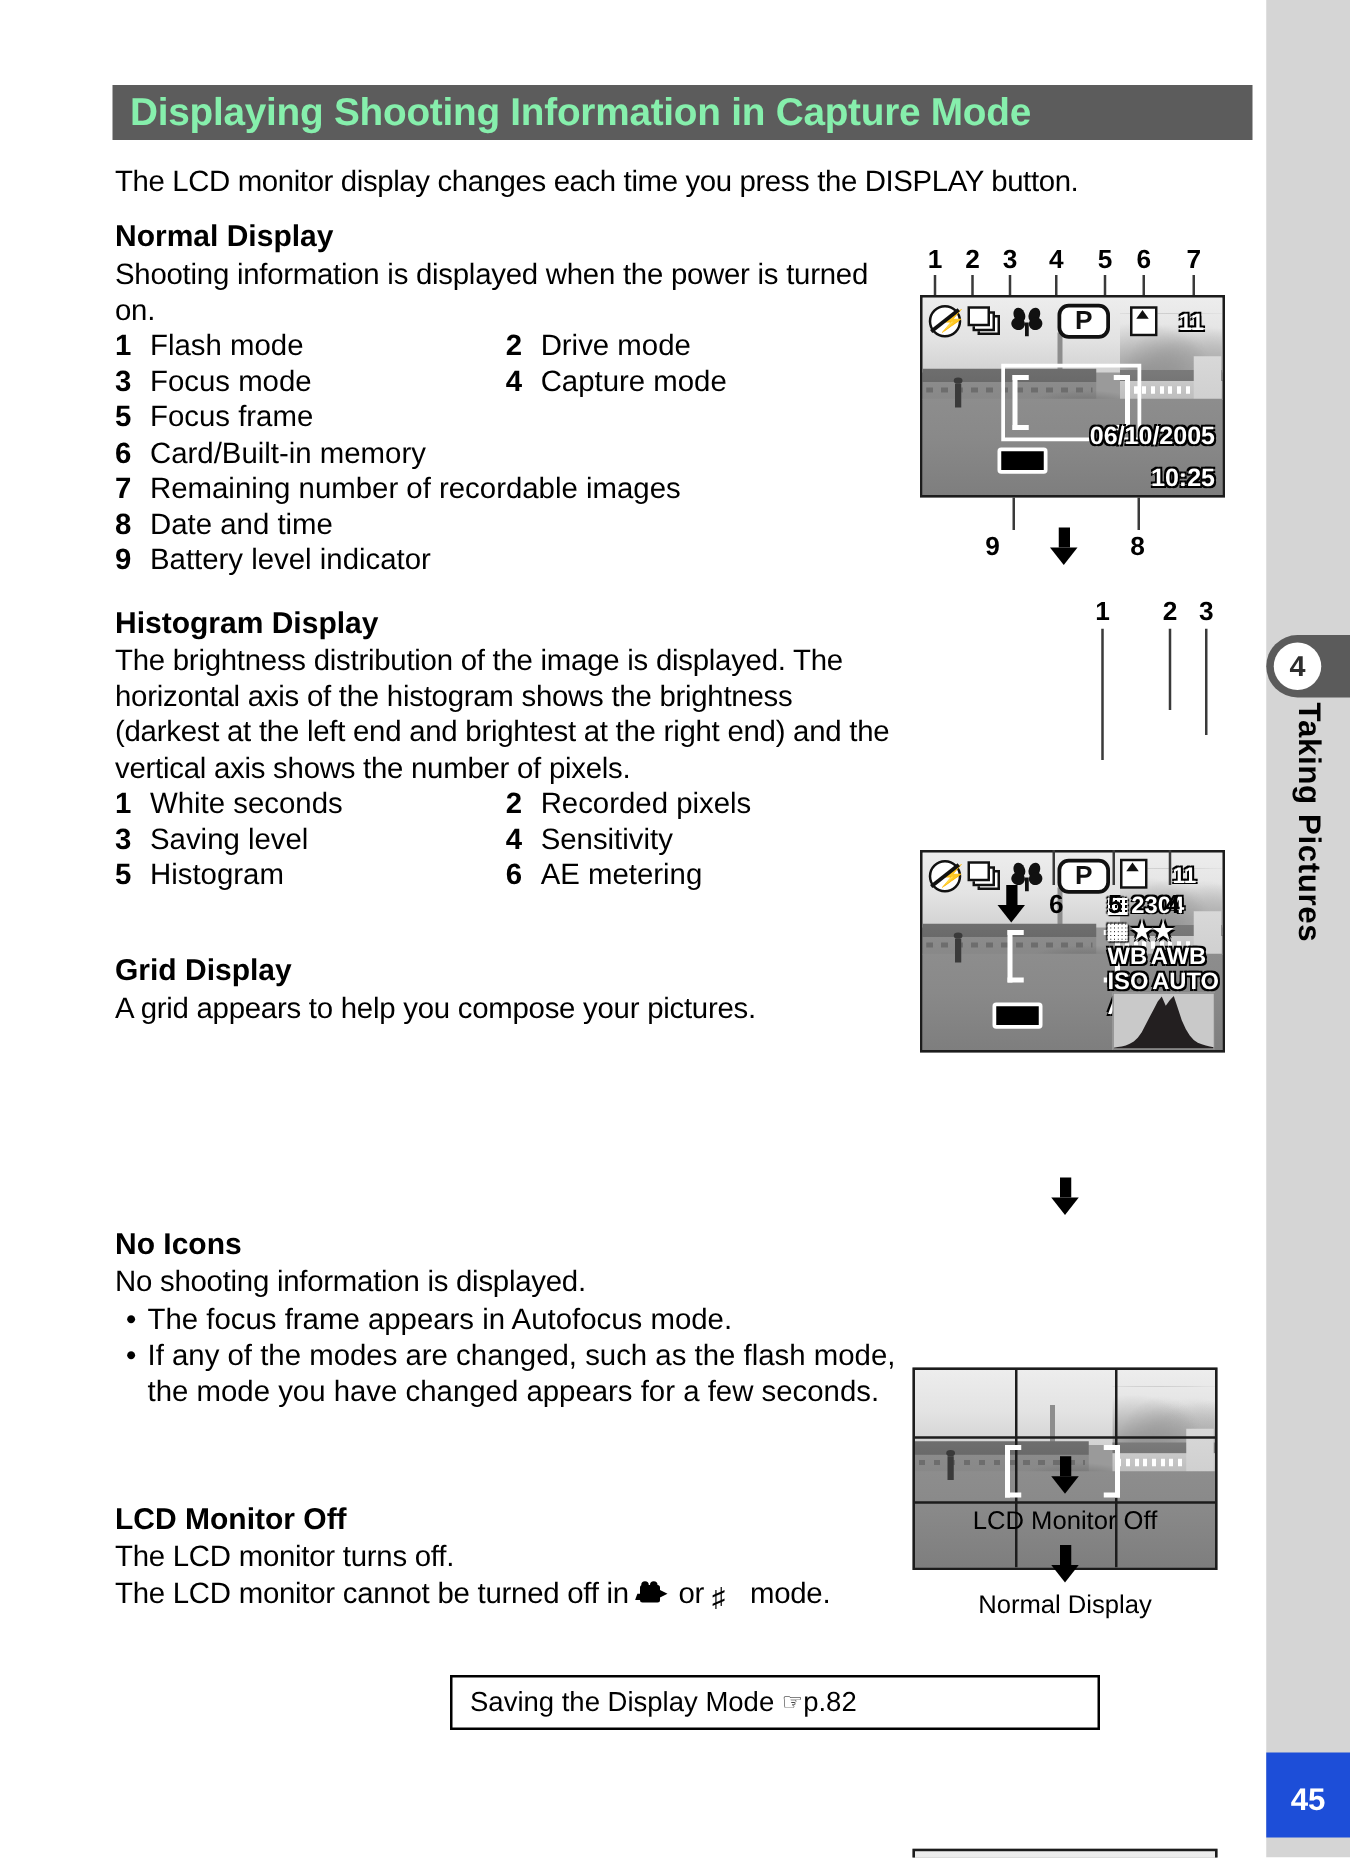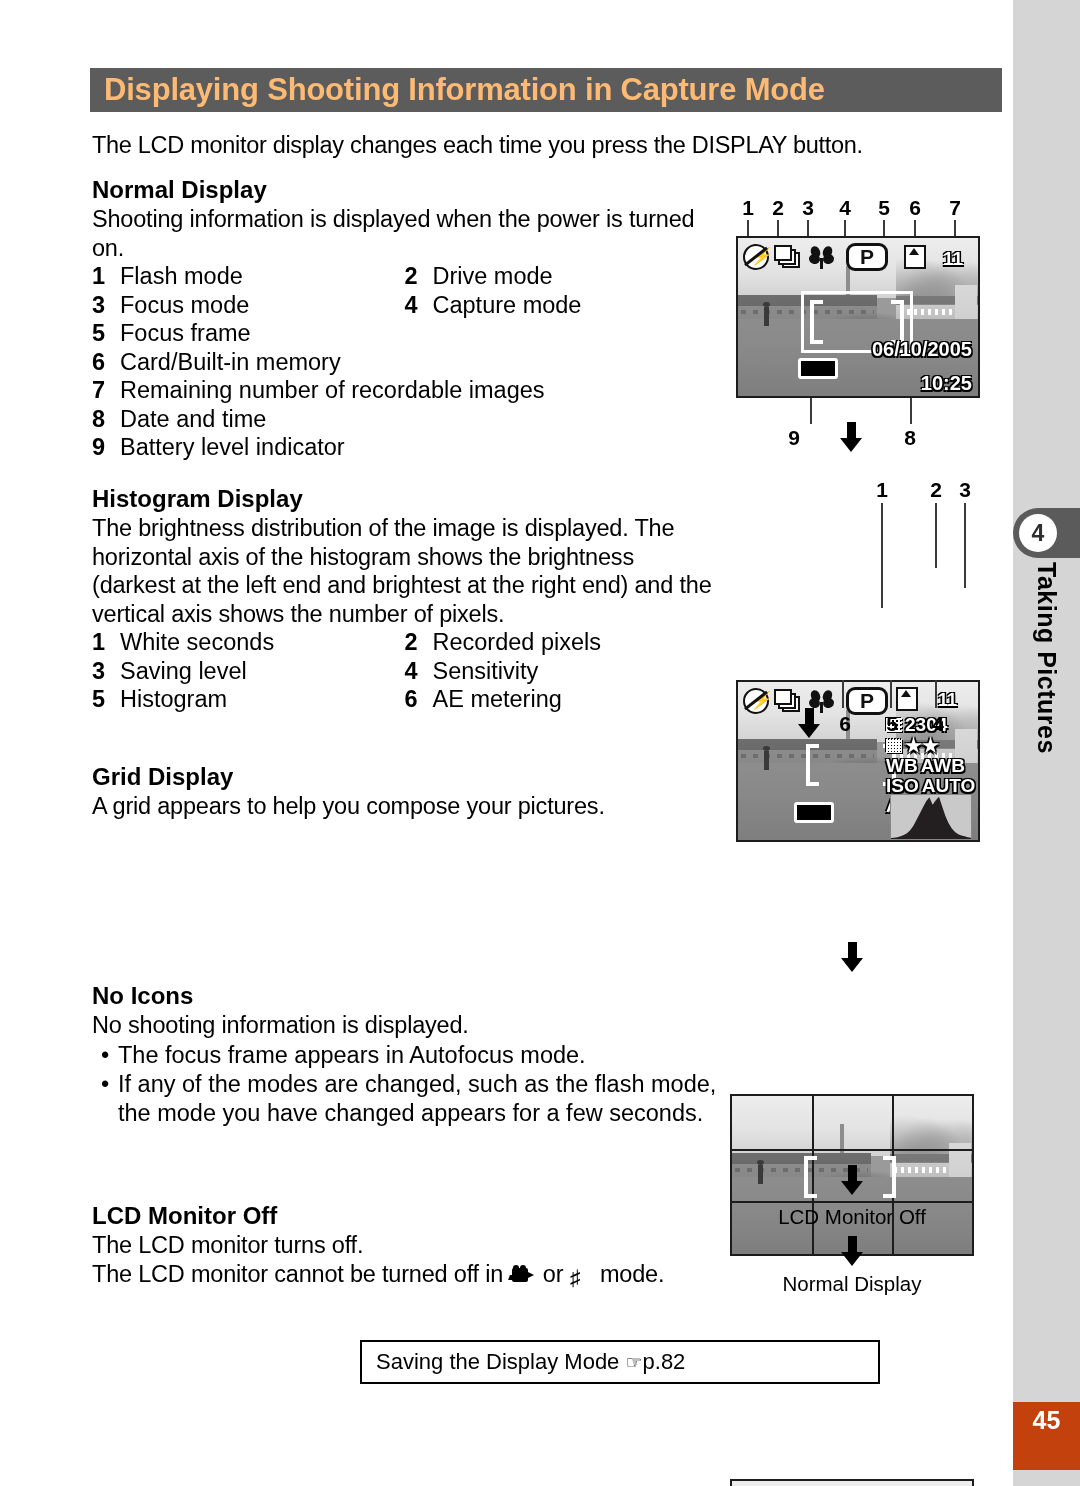--- a/index.html
+++ b/index.html
@@ -48,37 +48,37 @@
     writing-mode: vertical-rl;
     font-size: 25px;
     font-weight: bold;
     letter-spacing: 0.5px;
     white-space: nowrap;
   }
   #page-number-block {
     position: absolute;
     left: 1013px; top: 1402px;
     width: 67px; height: 68px;
-    background: #c2410c;
+    background: #1d4ed8;
     color: #ffffff;
     font-size: 25px;
     font-weight: bold;
     display: flex;
     align-items: flex-start;
     justify-content: center;
-    padding-top: 4px;
+    padding-top: 24px;
   }
 
   
   #title-banner {
     position: absolute;
     left: 90px; top: 68px;
     width: 912px; height: 44px;
     background: #5c5c5c;
-    color: #fdba74;
+    color: #86efac;
     font-size: 31px;
     font-weight: bold;
     display: flex; align-items: center;
     padding-left: 14px;
     letter-spacing: -0.2px;
   }
   #intro-line {
     position: absolute;
     left: 92px; top: 132px;
     width: 910px;

